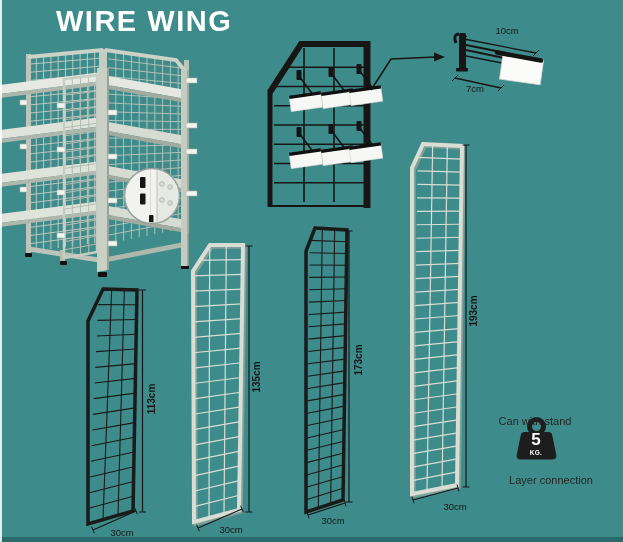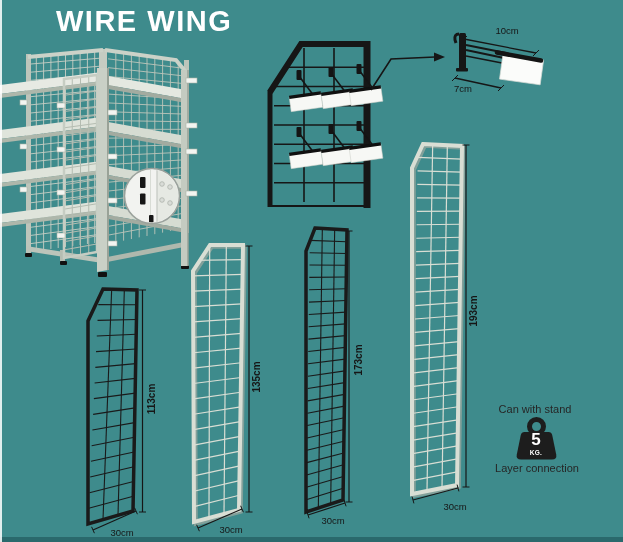--- a/index.html
+++ b/index.html
@@ -2,21 +2,21 @@
 <html><head>
 <meta charset="utf-8">
 <style>
   html,body{margin:0;padding:0;}
   body{font-family:"Liberation Sans",sans-serif;}
   #stage{position:relative;width:623px;height:542px;background:#3E8B8C;overflow:hidden;}
   #stage svg{position:absolute;left:0;top:0;}
   .title{position:absolute;left:56px;top:5px;font-weight:bold;font-size:29px;letter-spacing:1.5px;color:#ffffff;white-space:nowrap;}
   .dim{position:absolute;transform:translate(-50%,-50%);font-weight:normal;font-size:9.5px;color:#161616;white-space:nowrap;}
   .vl{position:absolute;transform:translate(-50%,-50%) rotate(-90deg);font-weight:bold;font-size:10px;color:#161616;white-space:nowrap;}
-  .note{position:absolute;transform:translate(-50%,-50%);font-size:11px;color:#262626;white-space:nowrap;}
+  .note{position:absolute;transform:translate(-50%,-50%);font-size:11px;color:#262626;white-space:nowrap;margin-top:12px;}
   .wv{position:absolute;transform:translate(-50%,-50%);font-weight:bold;font-size:17px;color:#ffffff;}
   .wu{position:absolute;transform:translate(-50%,-50%);font-weight:bold;font-size:6.5px;letter-spacing:.3px;color:#ffffff;}
   .strip{position:absolute;left:0;bottom:0;width:100%;height:5px;background:#2A696C;}
   .edge{position:absolute;left:0;top:0;width:1.5px;height:100%;background:rgba(255,255,255,.85);}
 </style>
 </head>
 <body>
 
 <div id="stage" style="background: rgb(62, 139, 140);">
 
@@ -443,32 +443,32 @@
 
   <g>
     <circle cx="536.5" cy="426.5" r="7" fill="none" stroke="#1d1d1d" stroke-width="5"></circle>
     <path d="M524.5,432 L548.5,432 Q551.5,432 552.2,435 L556.2,454.5 Q557.2,459.5 552,459.5 L521,459.5 Q515.8,459.5 516.8,454.5 L520.8,435 Q521.5,432 524.5,432 Z" fill="#1d1d1d"></path>
   </g>
 </svg>
 
 <div class="title">WIRE WING</div>
 
 <div class="dim" style="left:507px;top:30px">10cm</div>
-<div class="dim" style="left:463px;top:88px">7cm</div>
+<div class="dim" style="left:475px;top:88px">7cm</div>
 
 <div class="vl" style="left:151px;top:399px">113cm</div>
 <div class="vl" style="left:256px;top:377px">135cm</div>
 <div class="vl" style="left:358px;top:360px">173cm</div>
 <div class="vl" style="left:473px;top:311px">193cm</div>
 
 <div class="dim" style="left:122px;top:532px">30cm</div>
 <div class="dim" style="left:231px;top:529px">30cm</div>
 <div class="dim" style="left:333px;top:520px">30cm</div>
 <div class="dim" style="left:455px;top:506px">30cm</div>
 
 <div class="note" style="left:535px;top:409px">Can with stand</div>
 <div class="wv" style="left:536px;top:440px">5</div>
 <div class="wu" style="left:536px;top:452px">KG.</div>
-<div class="note" style="left:537px;top:468px">Layer connection</div>
+<div class="note" style="left:551px;top:468px">Layer connection</div>
 
 <div class="strip" id="footer-strip" style="background: rgb(42, 105, 108);"></div>
 <div class="edge"></div>
 </div>
 
 </body></html>

